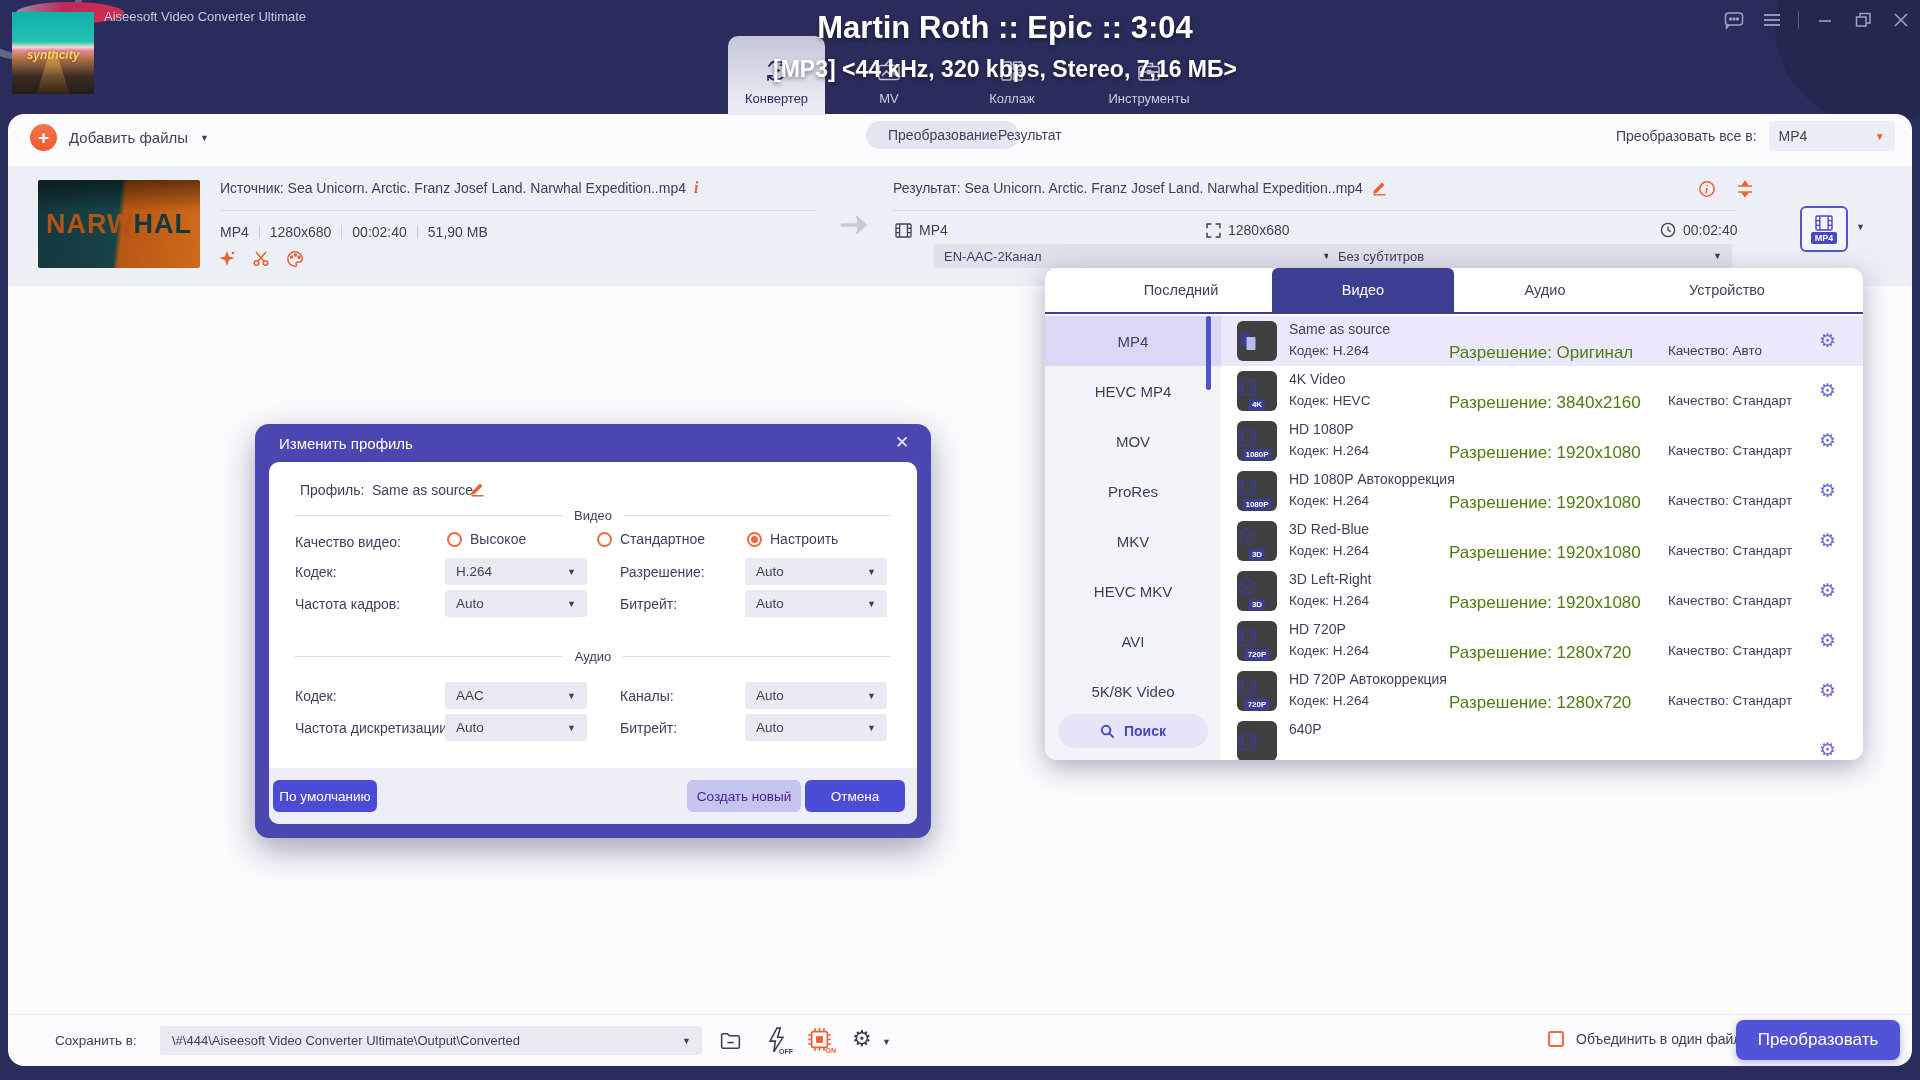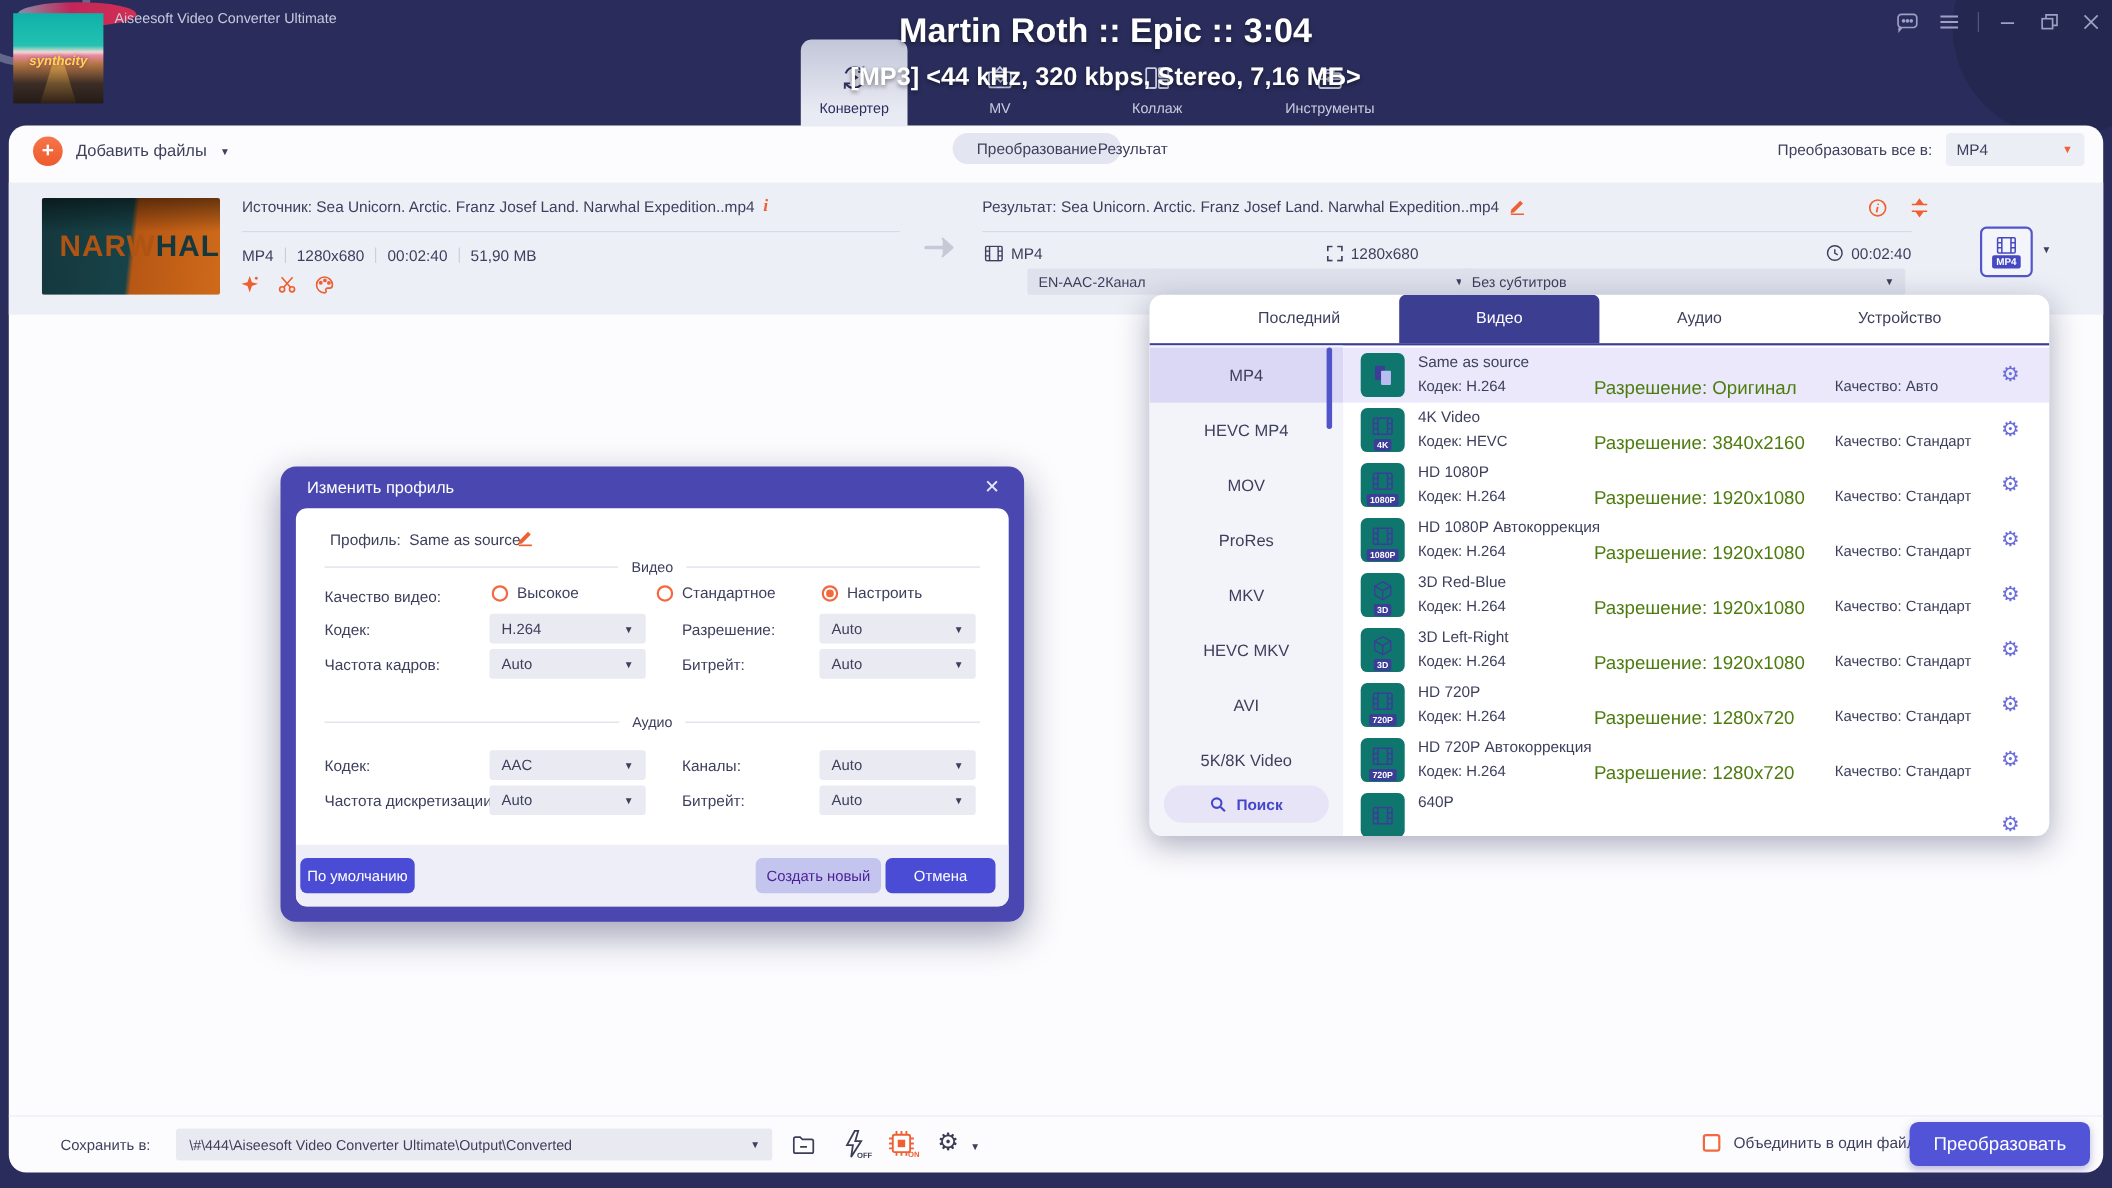--- a/index.html
+++ b/index.html
@@ -13,42 +13,42 @@
 .logo-sliver{position:absolute;left:16px;top:2px;width:108px;height:22px;border-radius:50%;background:linear-gradient(90deg,#8b8fa8,#c2265a 45%,#d12f52)}
 .album{position:absolute;left:12px;top:12px;width:82px;height:82px;border-radius:0;overflow:hidden;
  background:linear-gradient(180deg,#0fb0a8 0%,#23c2b2 36%,#efd9d2 43%,#e88aa0 47%,#b57544 56%,#3c2d26 78%,#241b16 100%)}
 .album::after{content:"";position:absolute;left:30%;right:30%;top:48%;bottom:0;background:linear-gradient(180deg,rgba(255,200,80,.55),rgba(120,60,20,.15));clip-path:polygon(40% 0,60% 0,100% 100%,0 100%)}
 .album-text{position:absolute;left:0;right:0;top:44%;text-align:center;font-size:12px;font-weight:bold;font-style:italic;color:#ffd84a;text-shadow:0 0 3px rgba(120,40,120,.8);z-index:2}
 .app-title{position:absolute;left:104px;top:9px;font-size:13px;color:#c7cade}
 .win-controls{position:absolute;left:1722px;top:8px;display:flex;align-items:center;gap:14px}
 .wc{width:24px;height:24px;display:flex;align-items:center;justify-content:center;color:#9ea1c4}
 .wc-sep{width:1px;height:18px;background:#565a86}
 
-.nav-tabs{position:absolute;left:728px;top:36px;height:79px;display:flex;gap:34px;z-index:4}
+.nav-tabs{position:absolute;left:728px;top:36px;height:79px;display:flex;gap:14px;z-index:4}
 .ntab{display:flex;flex-direction:column;align-items:center;justify-content:flex-end;padding-bottom:9px;color:#c9cce0;font-size:13px;border-radius:10px 10px 0 0}
 .ntab .nicon{margin-bottom:7px}
 .ntab.active{background:linear-gradient(180deg,#c3c6d8,#e9ebf4 85%);color:#2c2f5e}
 .overlay-t1{position:absolute;left:1005px;top:10px;transform:translateX(-50%);font-size:31px;font-weight:bold;color:#fff;white-space:nowrap;text-shadow:0 2px 4px rgba(0,0,0,.45);z-index:40}
 .overlay-t2{position:absolute;left:1005px;top:56px;transform:translateX(-50%);font-size:23px;font-weight:bold;color:#fff;white-space:nowrap;text-shadow:0 2px 4px rgba(0,0,0,.45);z-index:40}
 
 .panel-bg{position:absolute;left:8px;top:114px;width:1904px;height:952px;background:#fcfcfe;border-radius:16px;z-index:1}
 .z2{z-index:2}
 
 .add-files{position:absolute;left:30px;top:124px;display:flex;align-items:center;gap:12px;font-size:15px;color:#3d3f5c}
 .add-circle{width:27px;height:27px;border-radius:50%;background:linear-gradient(180deg,#f4764b,#ee5a2c);color:#fff;font-size:19px;font-weight:bold;display:flex;align-items:center;justify-content:center}
 .caret{font-size:9px;color:#3d3f5c}
 .caret-o{font-size:10px;color:#ee6336}
 .pill{position:absolute;height:28px;line-height:28px;font-size:14px;color:#3d3f5c}
 .pill.active{background:#e3e5f0;border-radius:14px;padding:0 22px}
 .convert-all{position:absolute;left:1616px;top:121px;display:flex;align-items:center;gap:12px;font-size:14px}
 .ca-select{width:126px;height:30px;background:#eceef6;border-radius:4px;display:flex;align-items:center;padding:0 10px;font-size:14px}
 .ca-select .caret-o{margin-left:auto}
 
 .file-row{position:absolute;left:8px;top:166px;width:1904px;height:120px;background:#edeff6}
-.thumb{position:absolute;left:38px;top:180px;width:162px;height:88px;border-radius:2px;overflow:hidden;display:flex;align-items:center;justify-content:flex-end;
+.thumb{position:absolute;left:38px;top:180px;width:162px;height:88px;border-radius:2px;overflow:hidden;display:flex;align-items:center;justify-content:center;
 background:linear-gradient(180deg,rgba(0,0,0,.5),rgba(0,0,0,0) 35%),linear-gradient(96deg,#14373c 0%,#174348 49%,#b65714 52%,#cf6a1a 100%)}
 .thumb b{font-size:27px;font-weight:800;letter-spacing:1px;font-family:"Liberation Sans",sans-serif}
 .t-left{color:#b05413}.t-right{color:#14383e}
 .src-label,.res-label{position:absolute;top:179px;font-size:14px;color:#3d3f5c;display:flex;align-items:center;gap:8px}
 .hline{position:absolute;height:1px;background:#d7dae4}
 .meta{position:absolute;top:224px;display:flex;align-items:center;gap:10px;font-size:14px;color:#3d3f5c}
 .msep{width:1px;height:14px;background:#c8ccd9}
 .tools{position:absolute;left:218px;top:250px;display:flex;align-items:center;gap:16px}
 .flow-arrow{position:absolute;left:838px;top:210px;color:#c6c9d6}
 .rmeta-item{position:absolute;display:flex;align-items:center;gap:7px;font-size:14px;color:#3d3f5c}
@@ -80,21 +80,21 @@
 .fp-tab.active{background:#3c3e92;color:#fff;border-radius:6px 6px 0 0}
 .fp-tabline{position:absolute;left:0;right:0;top:44px;height:2px;background:#3c3e92}
 .fp-side{position:absolute;left:0;top:46px;width:176px;bottom:0;background:#f3f3fa;border-radius:0 0 0 12px}
 .sb-item{position:absolute;left:0;width:176px;height:50px;display:flex;align-items:center;justify-content:center;font-size:15px;color:#3d3f5c}
 .sb-item.sel{background:#dbd8f5}
 .sb-search{position:absolute;left:13px;top:400px;width:150px;height:34px;background:#e7e4f8;border-radius:17px;display:flex;align-items:center;justify-content:center;gap:9px;color:#4446c8;font-size:14px;font-weight:bold}
 .sb-scroll{position:absolute;left:161px;top:2px;width:5px;height:74px;background:#5153c9;border-radius:3px}
 .fp-list{position:absolute;left:176px;top:46px;right:0;bottom:0;overflow:hidden;border-radius:0 0 12px 0}
 .fp-row{position:absolute;left:0;width:642px;height:50px}
 .fp-row.sel{background:#eae8fa}
-.fmt-ic{position:absolute;left:16px;top:5px;width:40px;height:40px;background:#0f766e;border-radius:6px;display:flex;align-items:center;justify-content:center}
+.fmt-ic{position:absolute;left:16px;top:5px;width:40px;height:40px;background:#404040;border-radius:6px;display:flex;align-items:center;justify-content:flex-start}
 .fmt-badge{position:absolute;left:50%;bottom:1px;transform:translateX(-50%);background:#3b3d97;color:#fff;font-size:8px;font-weight:bold;line-height:11px;padding:0 3px;border-radius:2px;white-space:nowrap}
 .fmt-badge:empty{display:none}
 .fr-name{position:absolute;left:68px;top:5px;font-size:14px;color:#3d3f5c}
 .fr-codec{position:absolute;left:68px;top:27px;font-size:13.5px;color:#3d3f5c}
 .fr-res{position:absolute;left:228px;top:27px;font-size:17px;color:#4d7c0f}
 .fr-q{position:absolute;left:447px;top:27px;font-size:13.5px;color:#3d3f5c}
 .fr-gear{position:absolute;left:598px;top:13px;font-size:19px;color:#6b6ed8;font-family:"DejaVu Sans",sans-serif}
 
 .bbar-line{position:absolute;left:8px;top:1014px;width:1904px;height:1px;background:#e9eaf2}
 .bb-label{position:absolute;left:55px;top:1033px;font-size:13.5px}

